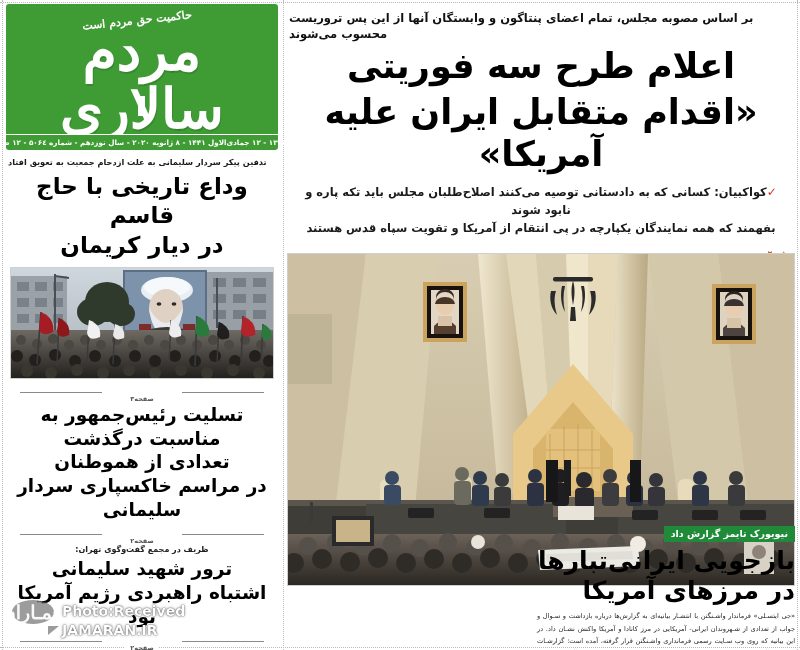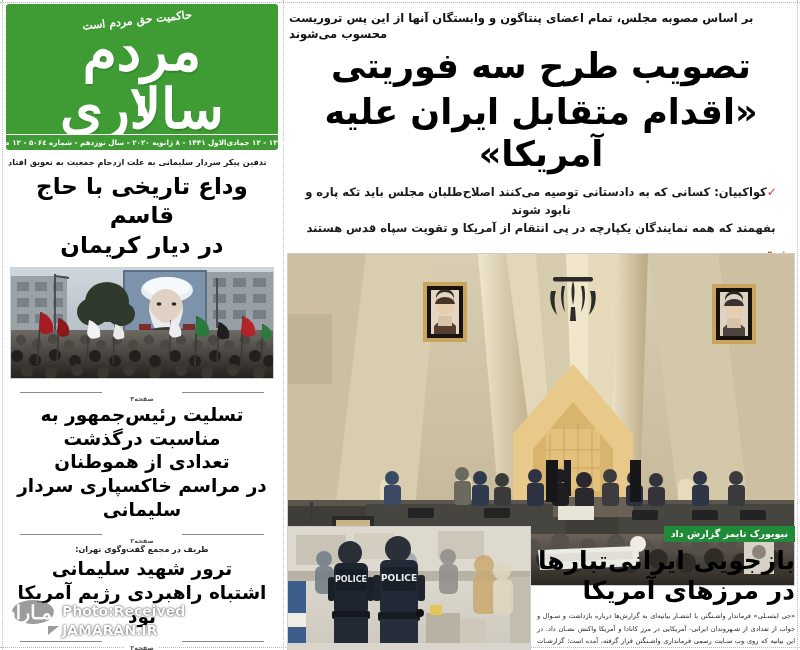--- a/index.html
+++ b/index.html
@@ -129,21 +129,21 @@
   }
 
   
   .bottom-right {
     position: absolute;
     right: 5px;
     bottom: 6px;
     width: 508px;
     height: 118px;
     display: flex;
-    flex-direction: row;
+    flex-direction: column;
     gap: 6px;
   }
   .br-text {
     width: 258px;
     display: flex;
     flex-direction: column;
   }
   .green-tag {
     background: #1f8a37;
     color: #fff;
@@ -385,21 +385,21 @@
   <div class="frame-dot frame-bottom"></div>
   <div class="frame-dot frame-right"></div>
   <div class="frame-dot frame-left"></div>
   <div class="col-divider"></div>
 
   <div class="main-col">
 
     <div class="kicker">بر اساس مصوبه مجلس، تمام اعضای پنتاگون و وابستگان آنها از این پس تروریست محسوب می‌شوند</div>
 
     <div class="lead-headline">
-      <span class="l1">تصویب طرح سه فوریتی</span>
+      <span class="l1">اعلام طرح سه فوریتی</span>
       <span class="l2">«اقدام متقابل ایران علیه آمریکا»</span>
     </div>
 
     <div class="deck">
       <span class="l"><span class="check-mark">✓</span><span>کواکبیان: کسانی که به دادستانی توصیه می‌کنند اصلاح‌طلبان مجلس باید تکه پاره و نابود شوند</span></span>
       <span class="l">بفهمند که همه نمایندگان یکپارچه در پی انتقام از آمریکا و تقویت سپاه قدس هستند</span>
     </div>
 
     <div class="pagetag-row">
       <span class="pagetag">صفحه۲</span>

